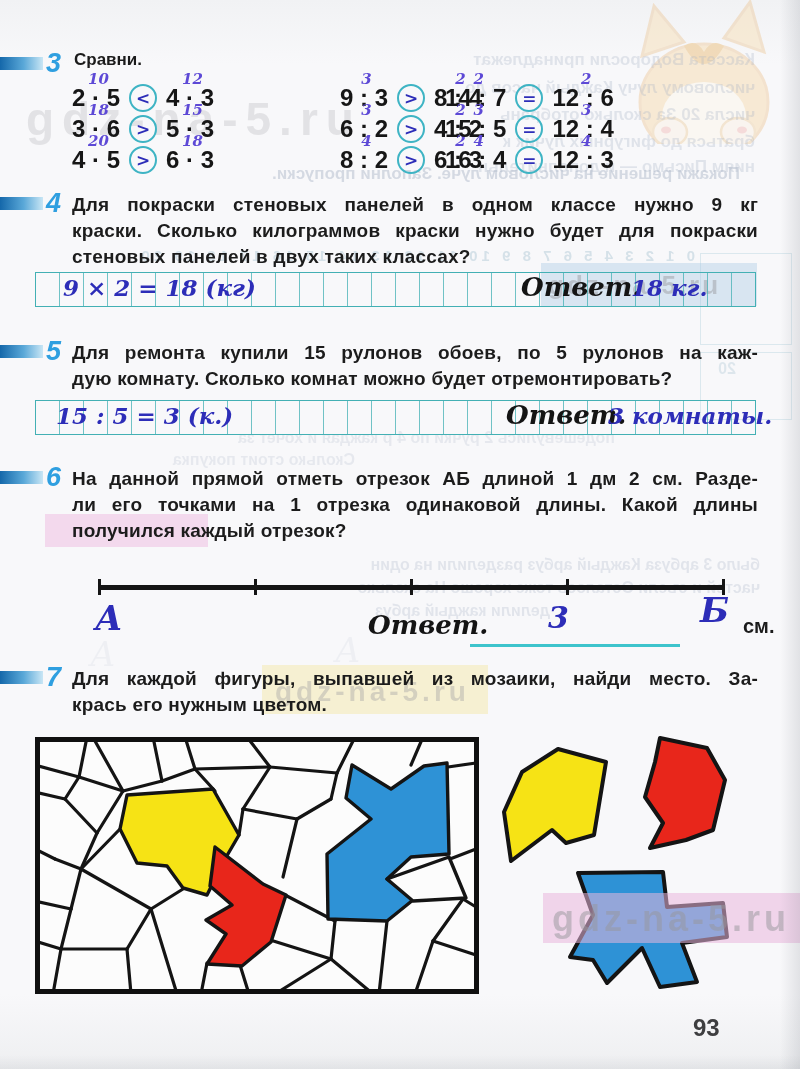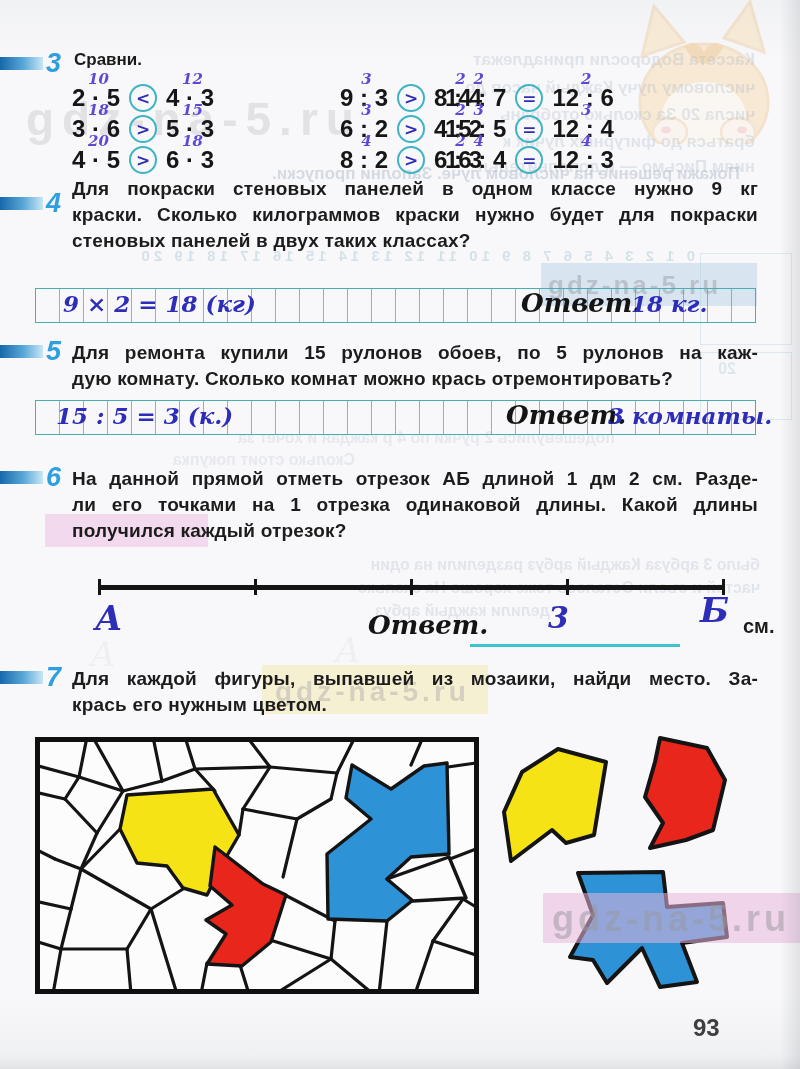--- a/index.html
+++ b/index.html
@@ -149,36 +149,36 @@
           <div class="cmp-row">
             <span class="expr">16 : 4<span class="ann">4</span></span>
             <span class="sign-circle">=</span>
             <span class="expr">12 : 3<span class="ann">4</span></span>
           </div>
         </div>
       </div>
 
     <div class="exbar" style="left:0;top:197px;"></div>
     <div class="exnum" style="left:46px;top:188px;">4</div>
-    <div class="para" style="left:72px;top:176px;">
+    <div class="para" style="left:72px;top:192px;">
         <div class="tline just">Для покраски стеновых панелей в одном классе нужно 9 кг</div>
         <div class="tline just">краски. Сколько килограммов краски нужно будет для покраски</div>
         <div class="tline">стеновых панелей в двух таких классах?</div>
       </div>
-    <div class="strip" style="left:35px;top:288px;text-align:center;">
+    <div class="strip" style="left:35px;top:272px;text-align:center;">
       <span class="hand w" style="left:27px;">9 × 2 = 18 (кг)</span>
       <span class="script l" style="left:485px;">Ответ.</span>
       <span class="hand a" style="left:595px;">18 кг.</span>
     </div>
 
     <div class="exbar" style="left:0;top:345px;"></div>
     <div class="exnum" style="left:46px;top:336px;">5</div>
     <div class="para" style="left:72px;top:340px;">
         <div class="tline just">Для ремонта купили 15 рулонов обоев, по 5 рулонов на каж-</div>
-        <div class="tline">дую комнату. Сколько комнат можно крась отремонтировать?</div>
+        <div class="tline">дую комнату. Сколько комнат можно будет отремонтировать?</div>
       </div>
     <div class="strip" style="left:35px;top:400px;">
       <span class="hand w" style="left:20px;text-align:center;">15 : 5 = 3 (к.)</span>
       <span class="script l" style="left:470px;">Ответ.</span>
       <span class="hand a" style="left:572px;">3 комнаты.</span>
     </div>
 
     <div class="exbar" style="left:0;top:471px;"></div>
     <div class="exnum" style="left:46px;top:462px;">6</div>
     <div class="para" style="left:72px;top:466px;">

